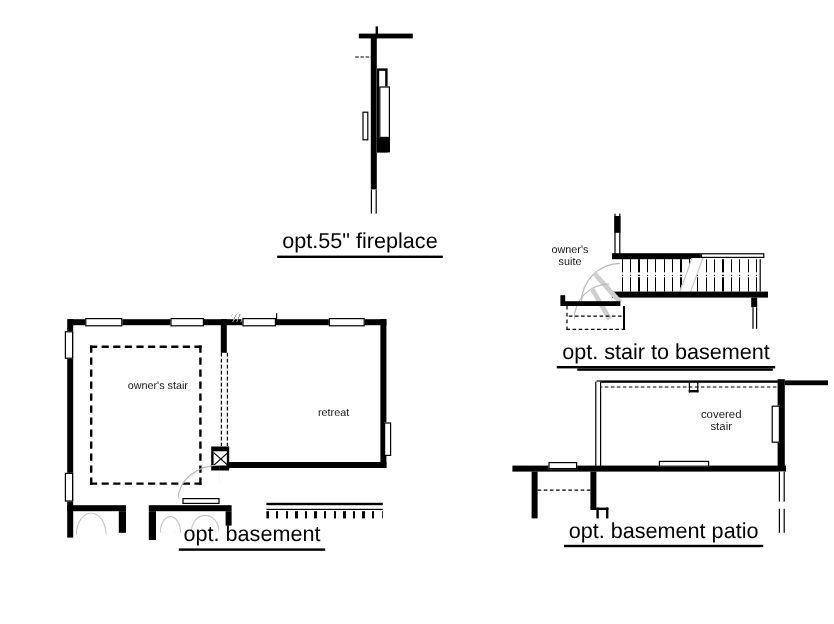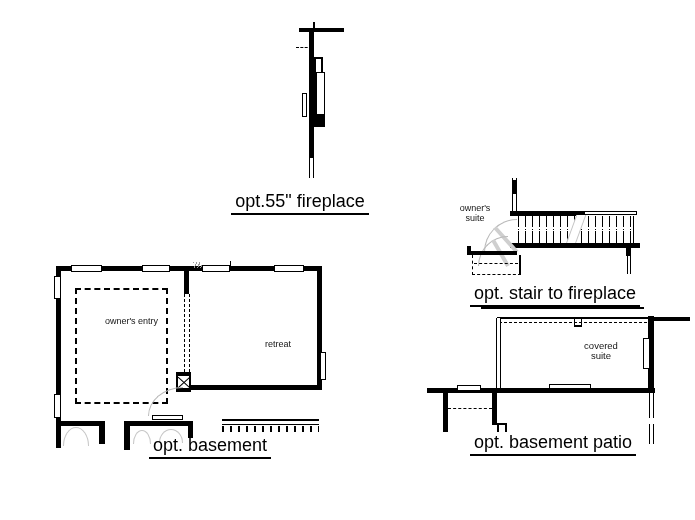--- a/index.html
+++ b/index.html
@@ -66,21 +66,21 @@
     <div class="el dbl" style="left:627px;top:256px;width:4px;height:18px"></div>
     <div class="el arc" style="left:484px;top:219px;width:33px;height:33px"></div>
     <div class="el leaf" style="left:517px;top:250px;width:33px;height:4px;transform:rotate(-132deg)"></div>
     <div class="el arc" style="left:478px;top:236px;width:30px;height:30px"></div>
     <div class="el leaf" style="left:508px;top:264px;width:30px;height:4px;transform:rotate(-120deg)"></div>
     <div class="el blk" style="left:469px;top:251px;width:48px;height:4px"></div>
     <div class="el blk" style="left:467px;top:246px;width:4px;height:9px"></div>
     <div class="el landing" style="left:472px;top:255px;width:49px;height:20px"></div>
     <div class="el dashT1" style="left:474px;top:263px;width:44px;height:0"></div>
     <div class="el title" style="left:452px;top:283px;width:206px">
-      <span>opt. stair to fireplace</span>
+      <span>opt. stair to basement</span>
     </div>
   </div>
 
   <div>
     <div class="el blk" style="left:57px;top:266px;width:265px;height:5px"></div>
     <div class="el blk" style="left:230px;top:261px;width:1px;height:6px"></div>
     <div class="el tinymark" style="left:193px;top:262px;width:9px;height:6px"></div>
     <div class="el thin" style="left:71px;top:265px;width:31px;height:7px"></div>
     <div class="el thin" style="left:142px;top:265px;width:28px;height:7px"></div>
     <div class="el thin" style="left:202px;top:265px;width:28px;height:7px"></div>
@@ -91,21 +91,21 @@
     <div class="el blk" style="left:184px;top:266px;width:5px;height:28px"></div>
     <div class="el dashwall" style="left:184px;top:294px;width:6px;height:78px"></div>
     <div class="el xpost" style="left:176px;top:372px;width:15px;height:20px">
       <div class="xl" style="transform:rotate(42deg)"></div>
       <div class="xl" style="transform:rotate(-42deg)"></div>
     </div>
     <div class="el blk" style="left:317px;top:266px;width:5px;height:124px"></div>
     <div class="el thin" style="left:320px;top:352px;width:6px;height:28px"></div>
     <div class="el blk" style="left:189px;top:385px;width:133px;height:5px"></div>
     <div class="el dashedbox" style="left:75px;top:288px;width:93px;height:116px"></div>
-    <div class="el rlabel" style="left:84px;top:316px;width:95px">owner's entry</div>
+    <div class="el rlabel" style="left:84px;top:316px;width:95px">owner's stair</div>
     <div class="el rlabel" style="left:243px;top:339px;width:70px">retreat</div>
     <div class="el arc" style="left:148px;top:387px;width:35px;height:29px"></div>
     <div class="el thin" style="left:152px;top:415px;width:31px;height:5px"></div>
     <div class="el blk" style="left:56px;top:421px;width:49px;height:5px"></div>
     <div class="el blk" style="left:124px;top:421px;width:69px;height:5px"></div>
     <div class="el blk" style="left:99px;top:426px;width:6px;height:18px"></div>
     <div class="el blk" style="left:124px;top:426px;width:6px;height:24px"></div>
     <div class="el blk" style="left:188px;top:426px;width:5px;height:12px"></div>
     <div class="el fix" style="left:63px;top:427px;width:26px;height:19px"></div>
     <div class="el fix" style="left:133px;top:430px;width:18px;height:14px"></div>
@@ -118,21 +118,21 @@
 
   <div>
     <div class="el blk" style="left:481px;top:307px;width:163px;height:2px"></div>
     <div class="el blk" style="left:497px;top:317px;width:156px;height:2px"></div>
     <div class="el dashT1" style="left:499px;top:322px;width:148px;height:0"></div>
     <div class="el dbl" style="left:496px;top:318px;width:5px;height:71px"></div>
     <div class="el usym" style="left:574px;top:318px;width:8px;height:9px"></div>
     <div class="el blk" style="left:648px;top:316px;width:6px;height:76px"></div>
     <div class="el blk" style="left:654px;top:317px;width:36px;height:4px"></div>
     <div class="el thin" style="left:643px;top:338px;width:7px;height:31px"></div>
-    <div class="el rlabel" style="left:578px;top:341px;width:46px;font-size:9.5px">covered suite</div>
+    <div class="el rlabel" style="left:578px;top:341px;width:46px;font-size:9.5px">covered stair</div>
     <div class="el blk" style="left:427px;top:388px;width:228px;height:5px"></div>
     <div class="el thin" style="left:457px;top:385px;width:24px;height:6px"></div>
     <div class="el thin" style="left:549px;top:384px;width:42px;height:5px"></div>
     <div class="el dbl" style="left:649px;top:393px;width:5px;height:25px"></div>
     <div class="el dbl" style="left:649px;top:424px;width:5px;height:20px"></div>
     <div class="el blk" style="left:443px;top:393px;width:5px;height:39px"></div>
     <div class="el blk" style="left:492px;top:393px;width:5px;height:32px"></div>
     <div class="el hook" style="left:497px;top:423px;width:10px;height:9px"></div>
     <div class="el dashT1" style="left:448px;top:408px;width:44px;height:0"></div>
     <div class="el title" style="left:458px;top:432px;width:190px">

